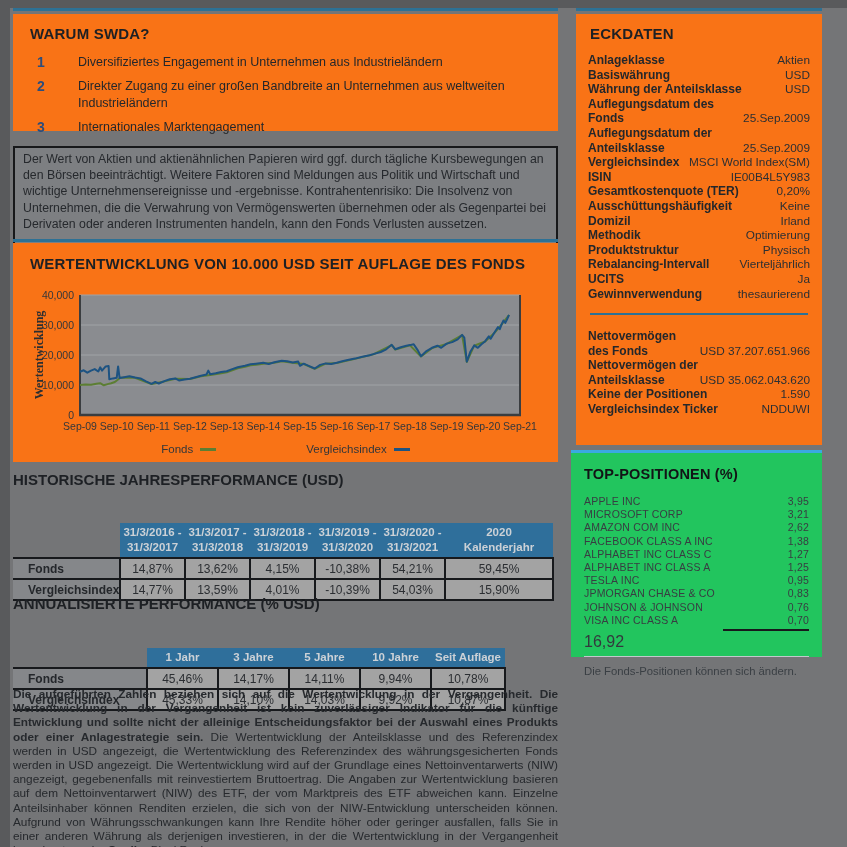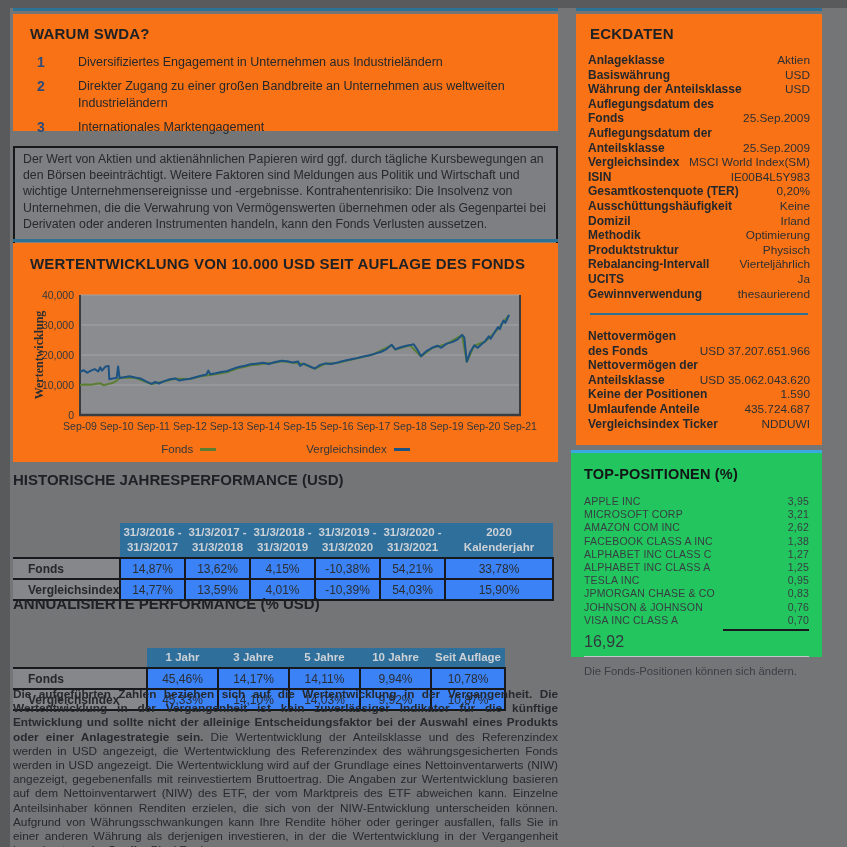--- a/index.html
+++ b/index.html
@@ -35,21 +35,21 @@
 
   
   .tbl-title{position:absolute;left:13px;font-size:15px;font-weight:bold;color:#1d2024;}
   table.perf{position:absolute;border-collapse:collapse;table-layout:fixed;margin-top:32px;}
   table.perf th,table.perf td{padding:0;}
   table.perf thead th{background:#2f6f9b;color:#ccd1d6;font-size:11.5px;font-weight:bold;
                       text-align:center;white-space:pre-line;line-height:15px;padding:2px 0;}
   table.perf thead th.corner{background:transparent;}
   table.perf tbody th{background:#85878a;text-align:left;font-size:12px;padding-left:15px;
                       border:2px solid #17191c;border-left:none;color:#24272b;}
-  table.perf tbody td{background:#3b82f6;text-align:center;font-size:12px;height:19px;
+  table.perf tbody td{background:#a3a3a3;text-align:center;font-size:12px;height:19px;
                       border:2px solid #17191c;color:#2b2e32;}
   #histtable{left:13px;top:491px;width:540px;}
   #anntable{left:13px;top:616px;width:492px;}
 
   
   #disclaimer{position:absolute;left:13px;top:687px;width:545px;font-size:11.8px;line-height:14.2px;
               text-align:justify;color:#26292d;}
   #disclaimer .b{font-weight:bold;}
 
   
@@ -181,21 +181,21 @@
         </tr>
       </thead>
       <tbody>
         <tr>
           <th>Fonds</th>
           <td>14,87%</td>
           <td>13,62%</td>
           <td>4,15%</td>
           <td>-10,38%</td>
           <td>54,21%</td>
-          <td>33,78%</td>
+          <td>59,45%</td>
         </tr>
         <tr>
           <th>Vergleichsindex</th>
           <td>14,77%</td>
           <td>13,59%</td>
           <td>4,01%</td>
           <td>-10,39%</td>
           <td>54,03%</td>
           <td>15,90%</td>
         </tr>
@@ -316,24 +316,20 @@
         </div>
         <div class="ek-row">
           <div class="ek-key">Nettovermögen der Anteilsklasse</div>
           <div class="ek-val">USD 35.062.043.620</div>
         </div>
         <div class="ek-row">
           <div class="ek-key">Keine der Positionen</div>
           <div class="ek-val">1.590</div>
         </div>
         <div class="ek-row">
-          <div class="ek-key">Umlaufende Anteile</div>
-          <div class="ek-val">435.724.687</div>
-        </div>
-        <div class="ek-row">
           <div class="ek-key">Vergleichsindex Ticker</div>
           <div class="ek-val">NDDUWI</div>
         </div>
       </div>
   </div>
 
   <div id="toppos">
     <div class="hl-title">TOP-POSITIONEN (%)</div>
     <div class="pos-rows" id="pos-rows">
         <div class="pos-row">

